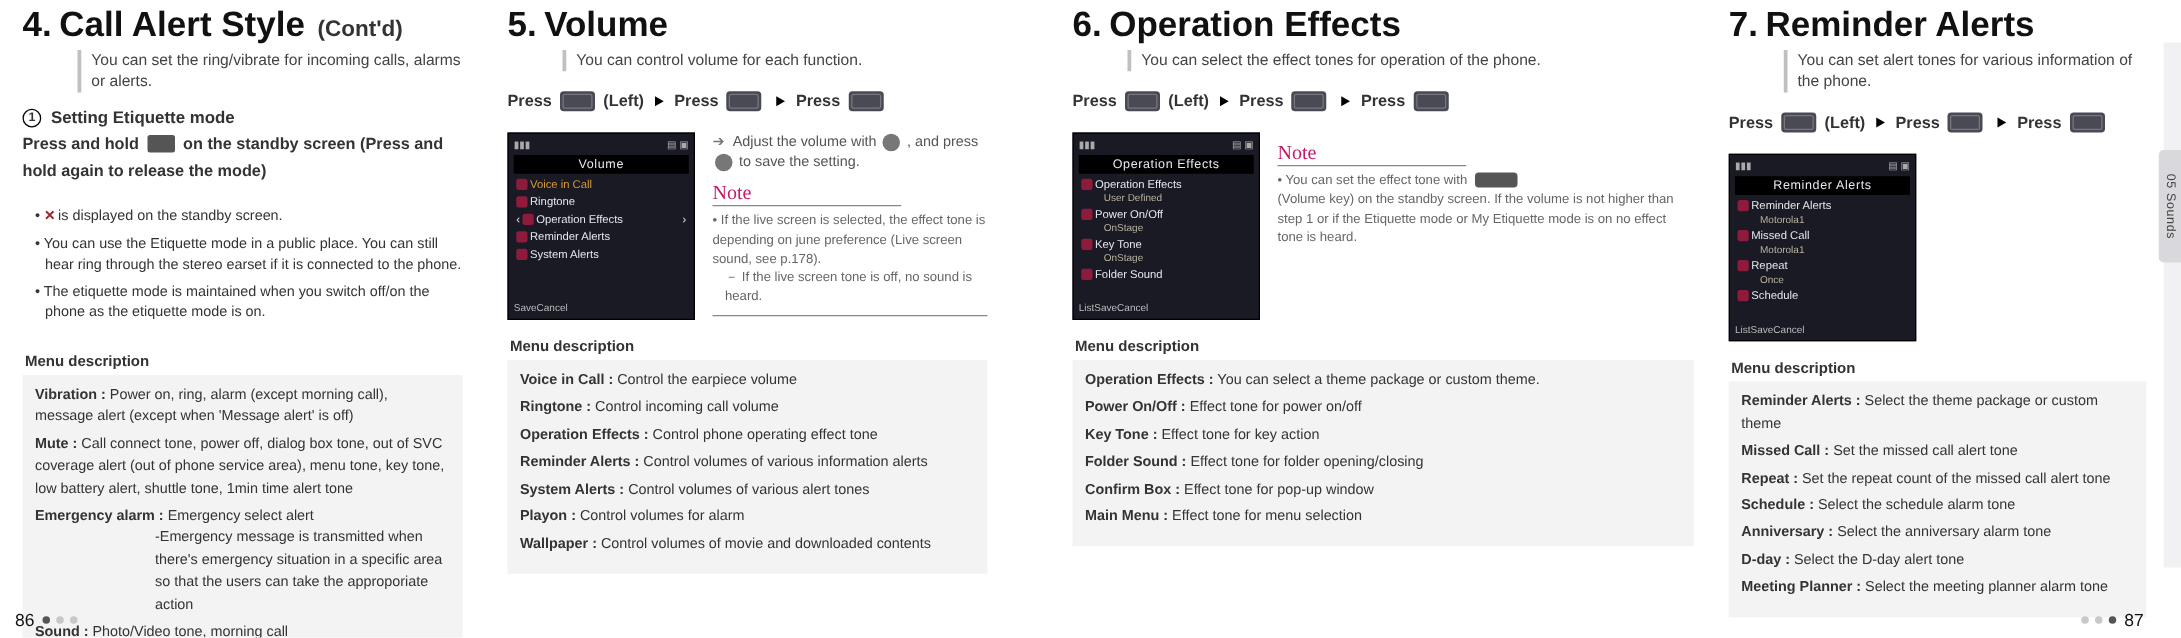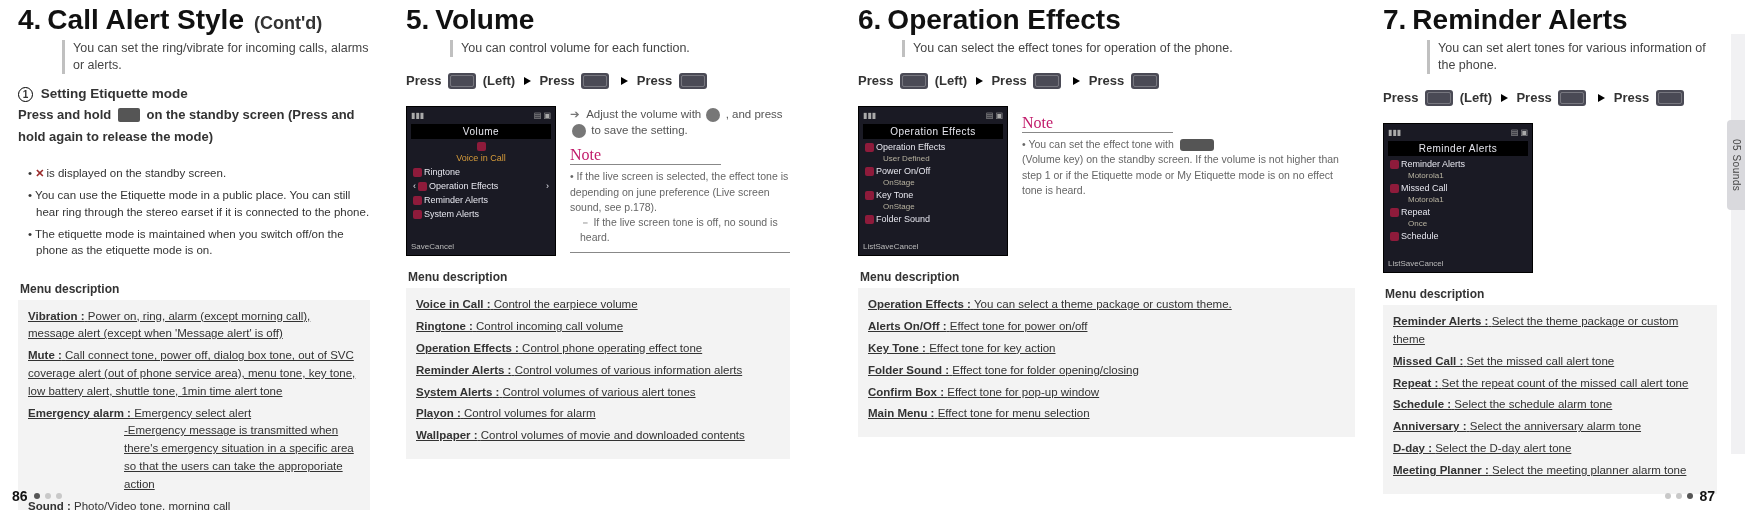--- a/index.html
+++ b/index.html
@@ -60,37 +60,37 @@
   .hold-line { font-size: 13px; font-weight:700; line-height:1.7; margin-bottom:6px;}
   .inline-icon { display:inline-block; width:22px; height:14px; background:#555; border-radius:2px; vertical-align:middle; margin:0 3px;}
   .mute-icon { font-size:11px; color:#9b2b2b; font-weight:700; margin-right:2px;}
 
   .bullets { font-size: 11.5px; color:#333; line-height:1.45; padding-left:10px;}
   .bullets li { margin-bottom:5px; list-style: none; text-indent:-8px; padding-left:8px;}
   .bullets li::before { content:"• "; }
 
   .menu-desc-label { font-size:12px; font-weight:700; margin:6px 0 4px 2px;}
   .menu-box {
-    background:#f3f3f3; padding:8px 10px 10px 10px; font-size:11.5px; line-height:1.55;text-decoration:underline;
+    background:#f3f3f3; padding:8px 10px 10px 10px; font-size:11.5px; line-height:1.55;
   }
   .menu-box .term { font-weight:700; }
   .menu-box .row { margin-bottom:4px; }
   .menu-box .indent2 { padding-left: 96px; display:block; }
 
   
   .shot {
     width: 150px; height: 150px; background:#1a1a24; border:1px solid #000;
     color:#e6e6ee; font-size:9px; padding:4px; position:relative; flex:0 0 auto;
     display:flex; flex-direction:column; gap:2px;
   }
   .shot .bar { font-size:8px; color:#aaa; margin-bottom:2px; display:flex; justify-content:space-between;}
   .shot .title { background:#000; text-align:center; padding:2px 0; font-size:10px; letter-spacing:.5px;}
   .shot .line { padding:1px 2px; display:flex; gap:2px; align-items:center;}
   .shot .line .ico{ width:9px;height:9px;background:#8e1b3b;border-radius:2px; }
-  .shot .sel { color:#d59b3a;flex-direction:column; }
+  .shot .sel { color:#d59b3a; }
   .shot .bot { margin-top:auto; display:flex; justify-content:flex-start; font-size:8px; color:#bbb; padding-top:2px;}
   .shot .sub { font-size:8px; color:#b8b3a0; padding-left:20px; margin-top:-1px;}
 
   .shot-row { display:flex; gap:14px; align-items:flex-start; margin:6px 0 8px 0;}
   .adj { font-size:11.5px; color:#555; line-height:1.4; }
   .adj .rarr { color:#777; margin-right:4px;}
   .round-key { display:inline-block; width:14px;height:14px;border-radius:50%;background:#777;vertical-align:middle;margin:0 2px;}
 
   .note-wrap { margin-top:8px;}
   .note-head {
@@ -102,21 +102,21 @@
   .note-body .end-rule { border-top:1.5px solid #888; margin-top:6px; width:100%; height:0;}
 
   .side-tab {
     position:absolute; right:0; top:120px; width:18px; height:90px; background:#d9d9dd;
     border-radius:4px 0 0 4px; display:flex; align-items:center; justify-content:center;
   }
   .side-tab span { writing-mode: vertical-rl; font-size:10px; color:#444; letter-spacing:.5px;}
   .side-bg { position:absolute; right:0; top:34px; width:14px; height:420px; background:#f1f1f3; }
 
   .footer-left, .footer-right {
-    position:absolute; bottom:6px; font-size:14px; font-weight:700; color:#111;
+    position:absolute; bottom:6px; font-size:14px; font-weight:400; color:#111;
     display:flex; align-items:center; gap:6px;
   }
   .footer-left { left:12px; }
   .footer-right { right:30px; }
   .dots { display:flex; gap:5px;}
   .dot{ width:6px;height:6px;border-radius:50%;background:#c8c8c8;}
   .dot.dark{ background:#555;}
 
   .m-icon { display:inline-block; width:12px;height:12px;border:1px solid #777;border-radius:50%;font-size:8px;line-height:11px;text-align:center;vertical-align:middle;margin-right:2px;color:#555;}
   .vol-key{ display:inline-block; width:34px; height:12px; background:#555; border-radius:3px; vertical-align:middle; margin:0 3px;}
@@ -306,21 +306,21 @@
             <span class="vol-key"></span><br>
             <span>(Volume key) on the standby screen. If the volume is not higher than step 1 or if the Etiquette mode or My Etiquette mode is on no effect tone is heard.</span>
           </div>
         </div>
       </div>
     </div>
 
     <div class="menu-desc-label">Menu description</div>
     <div class="menu-box">
       <div class="row"><span class="term">Operation Effects :</span> <span>You can select a theme package or custom theme.</span></div>
-      <div class="row"><span class="term">Alerts On/Off :</span> <span>Effect tone for power on/off</span></div>
+      <div class="row"><span class="term">Power On/Off :</span> <span>Effect tone for power on/off</span></div>
       <div class="row"><span class="term">Key Tone :</span> <span>Effect tone for key action</span></div>
       <div class="row"><span class="term">Folder Sound :</span> <span>Effect tone for folder opening/closing</span></div>
       <div class="row"><span class="term">Confirm Box :</span> <span>Effect tone for pop-up window</span></div>
       <div class="row"><span class="term">Main Menu :</span> <span>Effect tone for menu selection</span></div>
     </div>
   </div>
 
   <div class="col col4">
     <div class="sec-head">
       <span class="sec-num">7.</span>

